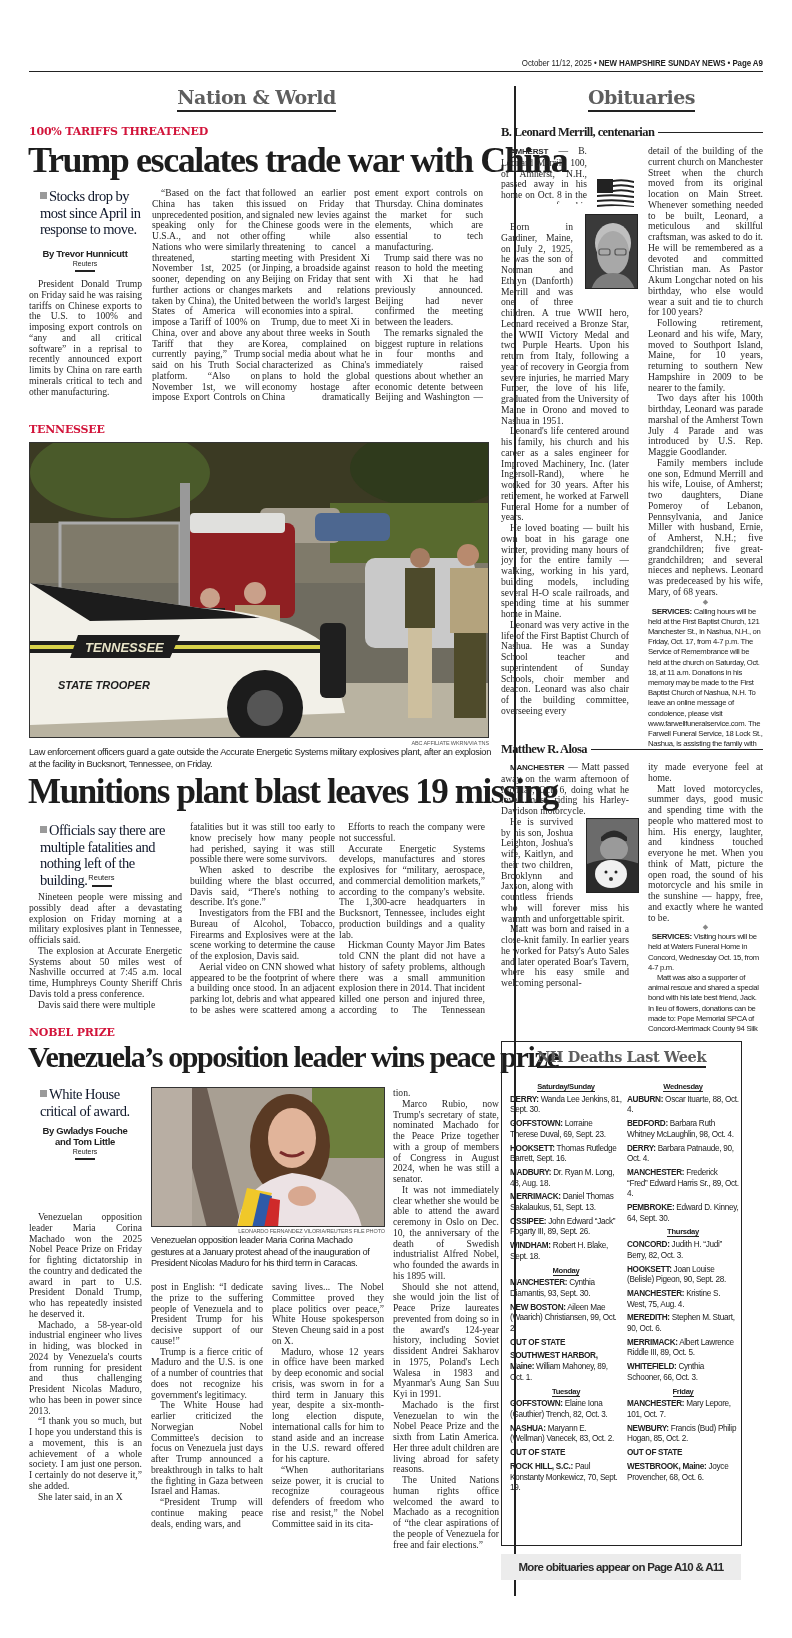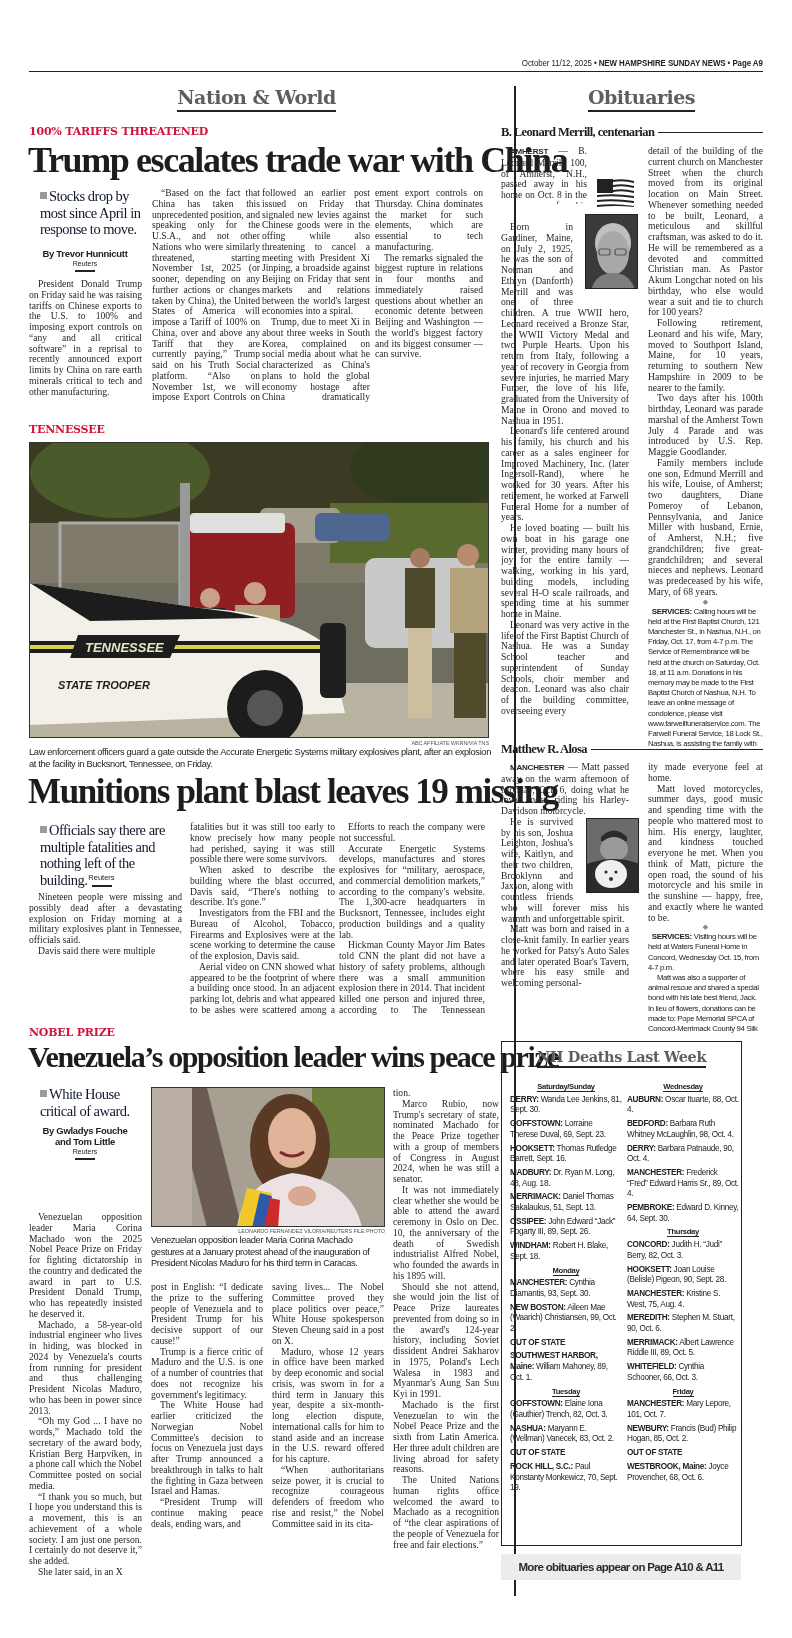--- a/index.html
+++ b/index.html
@@ -92,20 +92,21 @@
 <div class="col" style="left:152px; top:188px; width:108px; height:214px;">
   <p>“Based on the fact that China has taken this unprecedented position, and speaking only for the U.S.A., and not other Nations who were similarly threatened, starting November 1st, 2025 (or sooner, depending on any further actions or changes taken by China), the United States of America will impose a Tariff of 100% on China, over and above any Tariff that they are currently paying,” Trump said on his Truth Social platform. “Also on November 1st, we will impose Export Controls on any and all critical software.”</p>
 
 </div>
 <div class="col" style="left:262px; top:188px; width:108px; height:214px;">
   <p class="noindent">followed an earlier post issued on Friday that signaled new levies against Chinese goods were in the offing while also threatening to cancel a meeting with President Xi Jinping, a broadside against Beijing on Friday that sent markets and relations between the world's largest economies into a spiral.</p>
   <p>Trump, due to meet Xi in about three weeks in South Korea, complained on social media about what he characterized as China's plans to hold the global economy hostage after China dramatically expanded its rare earth el-</p>
 </div>
 <div class="col" style="left:375px; top:188px; width:108px; height:214px;">
   <p class="noindent">ement export controls on Thursday. China dominates the market for such elements, which are essential to tech manufacturing.</p>
+  <p>Trump said there was no reason to hold the meeting with Xi that he had previously announced. Beijing had never confirmed the meeting between the leaders.</p>
   <p>The remarks signaled the biggest rupture in relations in four months and immediately raised questions about whether an economic detente between Beijing and Washington — the world's biggest factory and its biggest consumer — can survive.</p>
 </div>
 
 <div class="kicker" style="top:423px;">TENNESSEE</div>
 
 <div class="photo" style="left:29px; top:442px; width:460px; height:296px;">
   <svg width="460" height="296" viewBox="0 0 460 296">
     <rect width="460" height="296" fill="#8d8a78"></rect>
     <rect width="460" height="80" fill="#3b3a23"></rect>
     <ellipse cx="90" cy="30" rx="90" ry="45" fill="#4a5a2a"></ellipse>
@@ -151,20 +152,21 @@
 <div class="deck" style="top:822px; width:145px;">
   <span class="sq"></span><span>Officials say there are multiple fatalities and nothing left of the building.</span>
 </div>
 <div class="byline" style="left:29px; top:872px; width:145px;">
   <span class="agency" style="font-size:7.5px;">Reuters</span>
   <span class="bar"></span>
 </div>
 
 <div class="col" style="left:29px; top:892px; width:153px; height:124px;">
   <p>Nineteen people were missing and possibly dead after a devastating explosion on Friday morning at a military explosives plant in Tennessee, officials said.</p>
+  <p>The explosion at Accurate Energetic Systems about 50 miles west of Nashville occurred at 7:45 a.m. local time, Humphreys County Sheriff Chris Davis told a press conference.</p>
   <p>Davis said there were multiple</p>
 </div>
 <div class="col" style="left:190px; top:822px; width:145px; height:194px;">
   <p class="noindent">fatalities but it was still too early to know precisely how many people had perished, saying it was still possible there were some survivors.</p>
   <p>When asked to describe the building where the blast occurred, Davis said, “There's nothing to describe. It's gone.”</p>
   <p>Investigators from the FBI and the Bureau of Alcohol, Tobacco, Firearms and Explosives were at the scene working to determine the cause of the explosion, Davis said.</p>
   <p>Aerial video on CNN showed what appeared to be the footprint of where a building once stood. In an adjacent parking lot, debris and what appeared to be ashes were scattered among a few parked vehicles.</p>
 </div>
 <div class="col" style="left:339px; top:822px; width:146px; height:194px;">
   <p>Efforts to reach the company were not successful.</p>
@@ -200,21 +202,20 @@
     <ellipse cx="150" cy="108" rx="14" ry="10" fill="#d8a890"></ellipse>
     <path d="M128 64 Q140 72 152 64" stroke="#7a2a2a" stroke-width="3" fill="none"></path>
   </svg>
 </div>
 <div class="credit" style="left:151px; top:1228px; width:234px;">LEONARDO FERNANDEZ VILORIA/REUTERS FILE PHOTO</div>
 <div class="caption" style="left:151px; top:1235px; width:235px;">Venezuelan opposition leader Maria Corina Machado gestures at a January protest ahead of the inauguration of President Nicolas Maduro for his third term in Caracas.</div>
 
 <div class="col" style="left:29px; top:1168px; width:113px; height:380px;margin-top:44px;">
   <p>Venezuelan opposition leader Maria Corina Machado won the 2025 Nobel Peace Prize on Friday for fighting dictatorship in the country and dedicated the award in part to U.S. President Donald Trump, who has repeatedly insisted he deserved it.</p>
   <p>Machado, a 58-year-old industrial engineer who lives in hiding, was blocked in 2024 by Venezuela's courts from running for president and thus challenging President Nicolas Maduro, who has been in power since 2013.</p>
-  <p>“Oh my God ... I have no words,” Machado told the secretary of the award body, Kristian Berg Harpviken, in a phone call which the Nobel Committee posted on social media.</p>
   <p>“I thank you so much, but I hope you understand this is a movement, this is an achievement of a whole society. I am just one person. I certainly do not deserve it,” she added.</p>
   <p>She later said, in an X</p>
 </div>
 <div class="col" style="left:151px; top:1282px; width:112px; height:266px;">
   <p class="noindent">post in English: “I dedicate the prize to the suffering people of Venezuela and to President Trump for his decisive support of our cause!”</p>
   <p>Trump is a fierce critic of Maduro and the U.S. is one of a number of countries that does not recognize his government's legitimacy.</p>
   <p>The White House had earlier criticized the Norwegian Nobel Committee's decision to focus on Venezuela just days after Trump announced a breakthrough in talks to halt the fighting in Gaza between Israel and Hamas.</p>
   <p>“President Trump will continue making peace deals, ending wars, and</p>
 </div>
 <div class="col" style="left:272px; top:1282px; width:112px; height:266px;">

